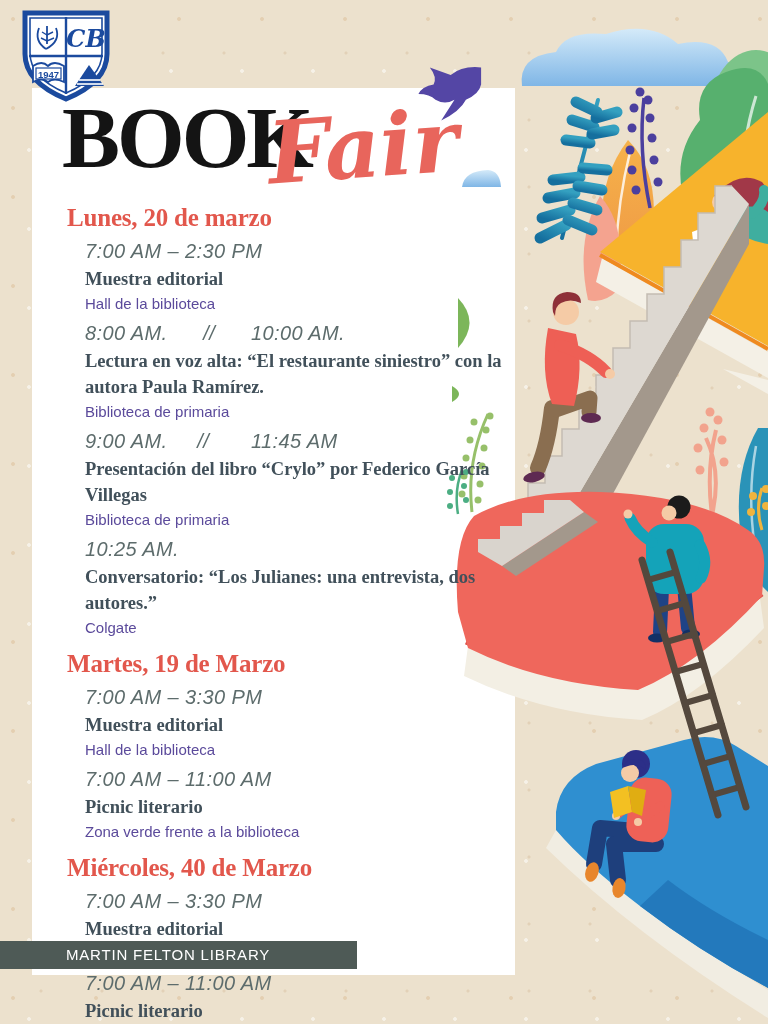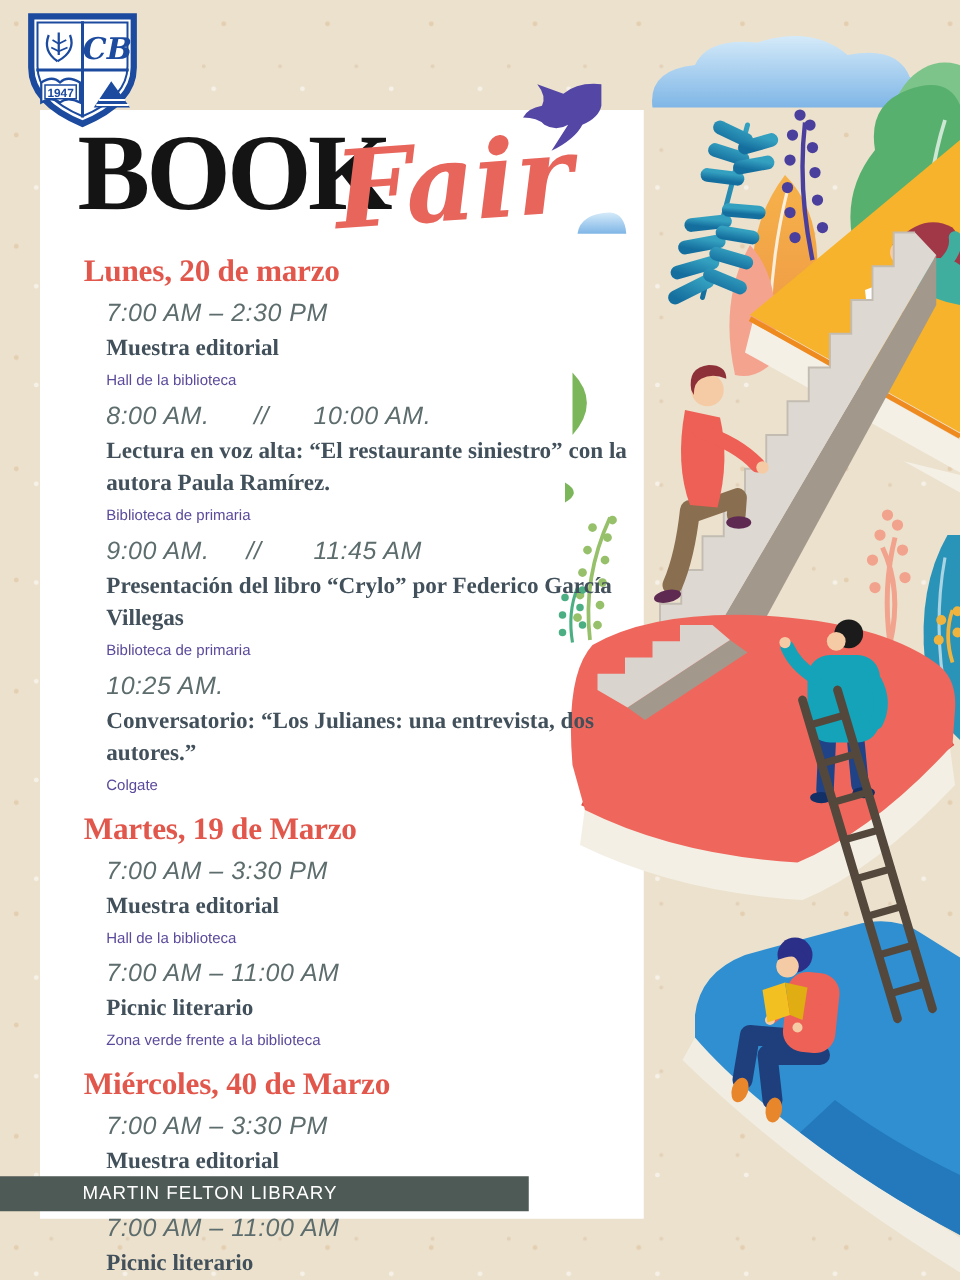--- a/index.html
+++ b/index.html
@@ -32,24 +32,24 @@
     font-family:"Liberation Serif", serif; font-weight:bold;
     font-size:25px; color:#e2574c; letter-spacing:-0.2px; margin:15px 0 4px;
   }
   .day:first-child .day-heading{ margin-top:0; }
   .event{ margin:8px 0 11px 18px; width:450px; }
   .ev-time{ font-size:20px; color:#5d6c6c; letter-spacing:.4px; white-space:pre-wrap; line-height:23px;font-style:italic; }
   .ev-title{
     font-family:"Liberation Serif", serif; font-weight:bold;
     font-size:18.5px; line-height:26px; color:#41505a; margin-top:3px;
   }
-  .ev-loc{ font-size:12px; color:#5b4a9b; margin-top:5px; line-height:14px; }
+  .ev-loc{ font-size:15px; color:#5b4a9b; margin-top:5px; line-height:14px; }
   .illustration{ position:absolute; left:0; top:0; width:768px; height:1024px; z-index:3; pointer-events:none; }
   .footer{
-    position:absolute; left:0; top:941px; width:423px; height:28px; z-index:7;
+    position:absolute; left:0; top:941px; width:357px; height:28px; z-index:7;
     background:#4e5a56; color:#ffffff; font-size:15px; letter-spacing:.8px;
     line-height:28px; padding-left:66px;
   }
 </style>
 </head>
 <body>
 
 <div class="poster">
 
   <div class="panel"></div>

